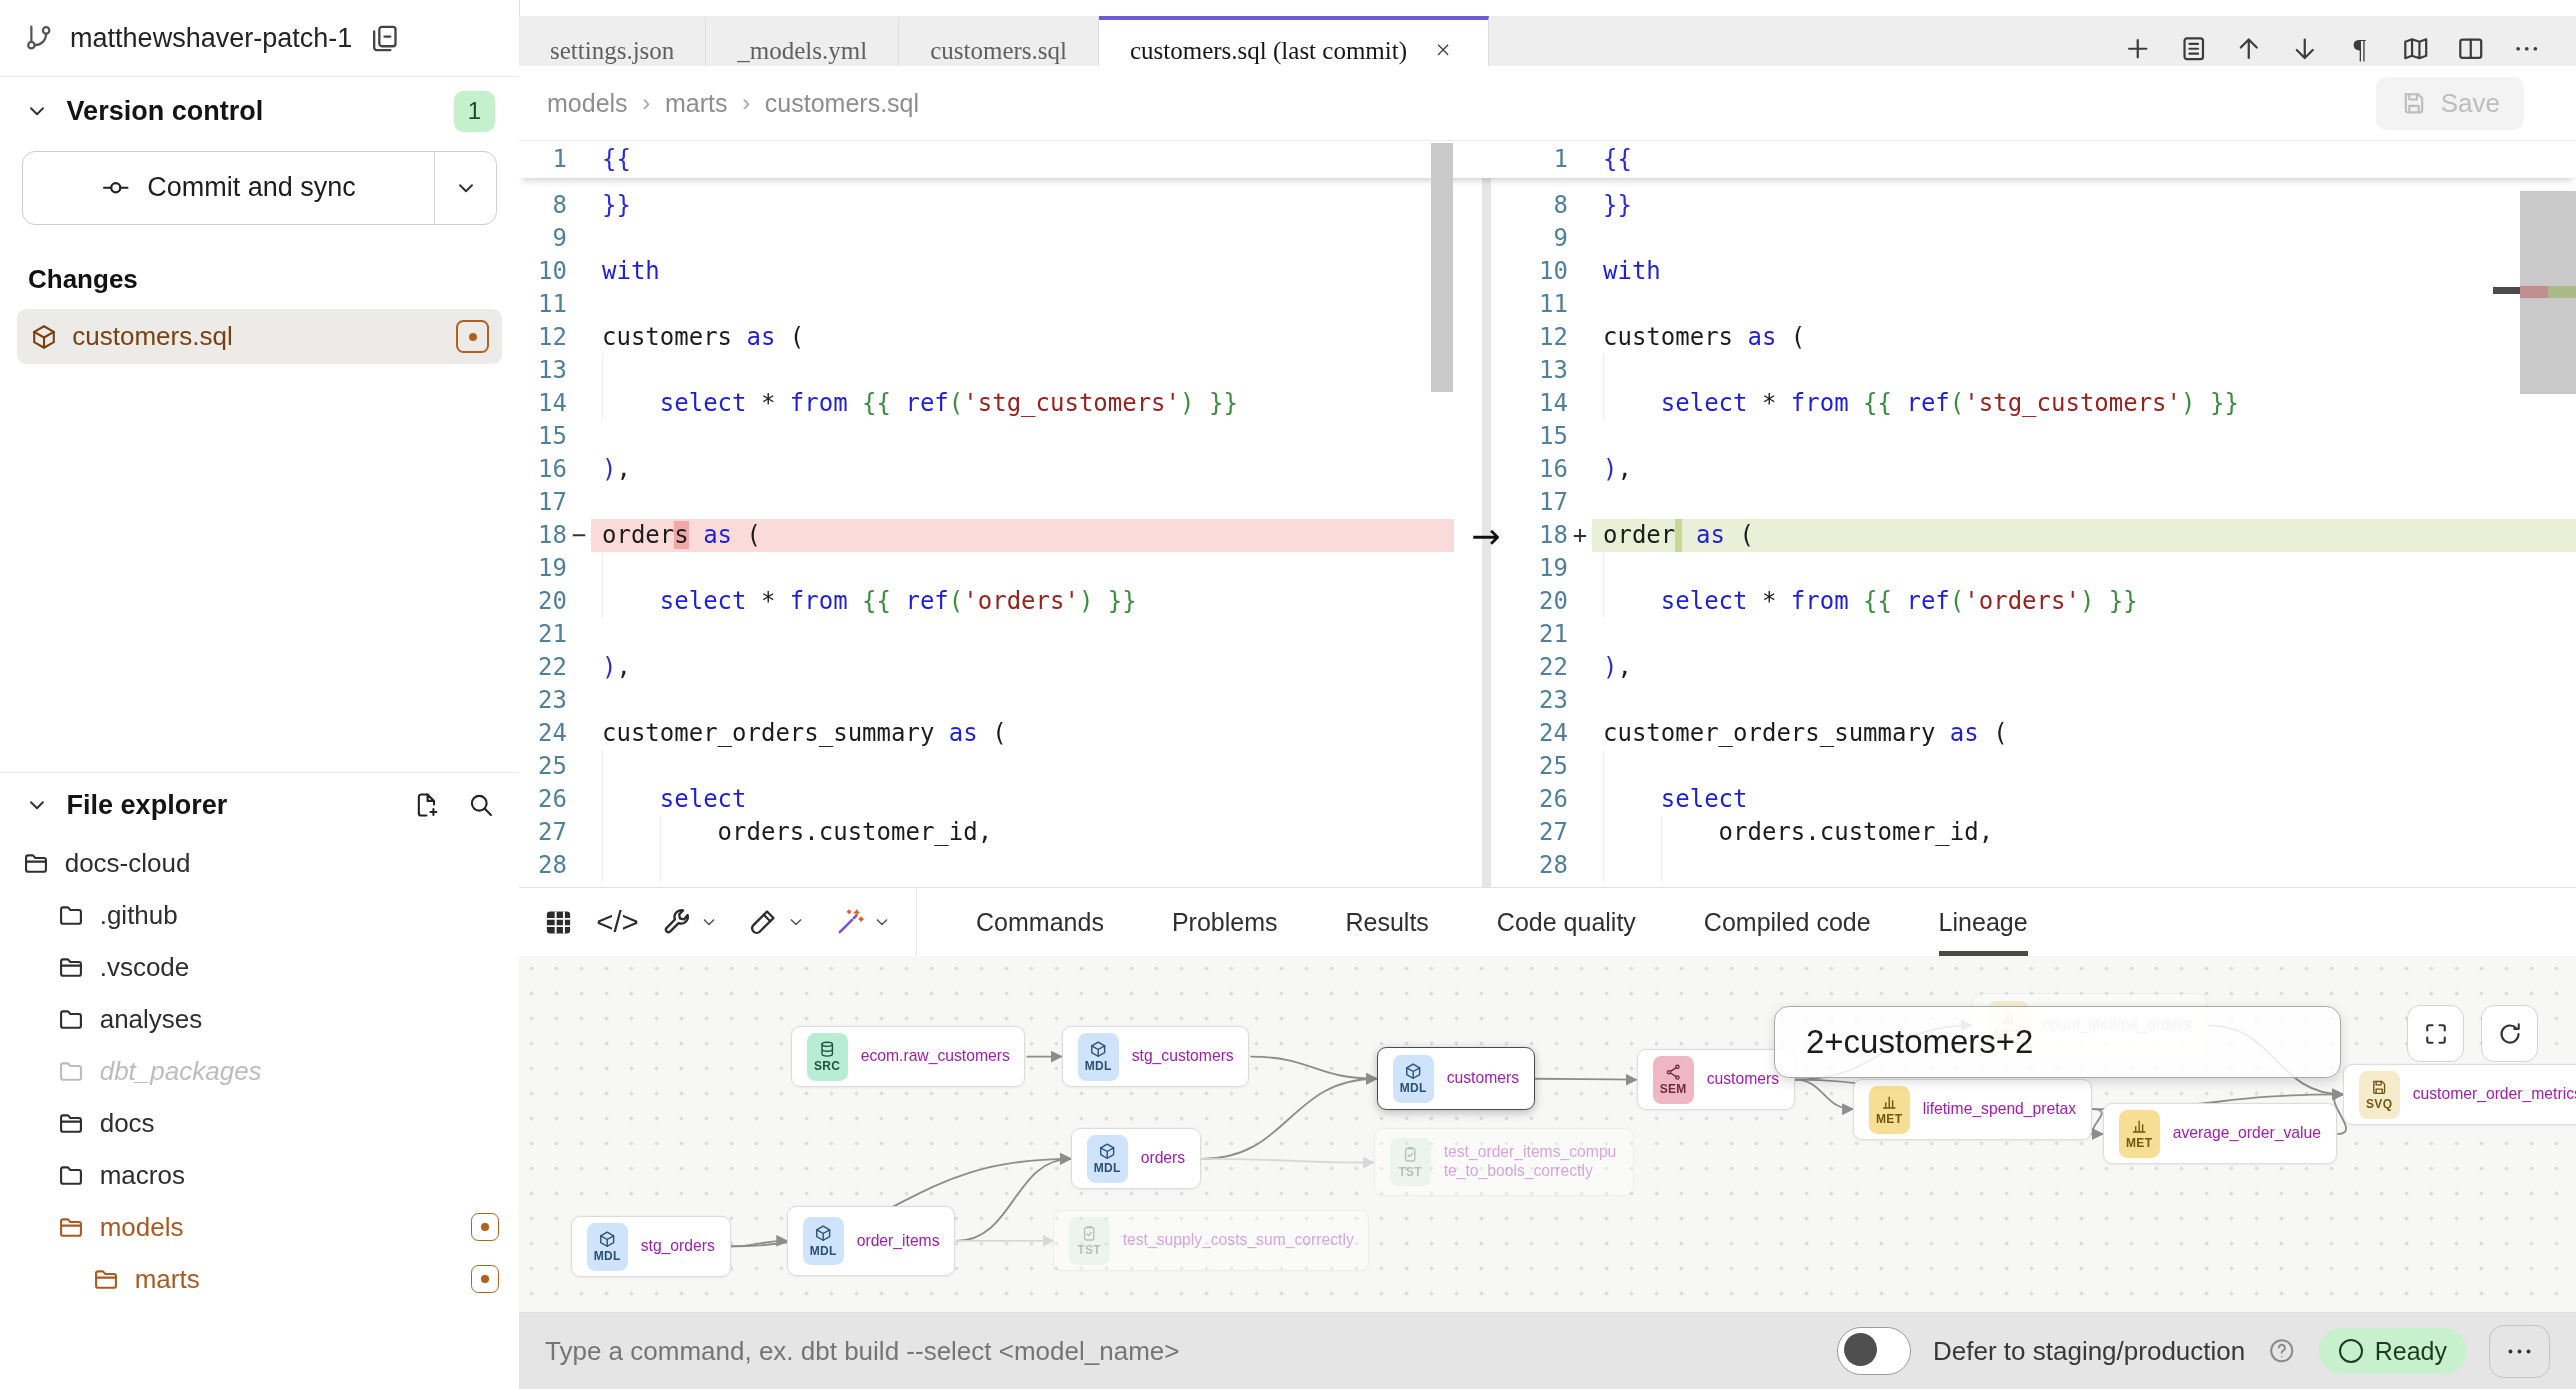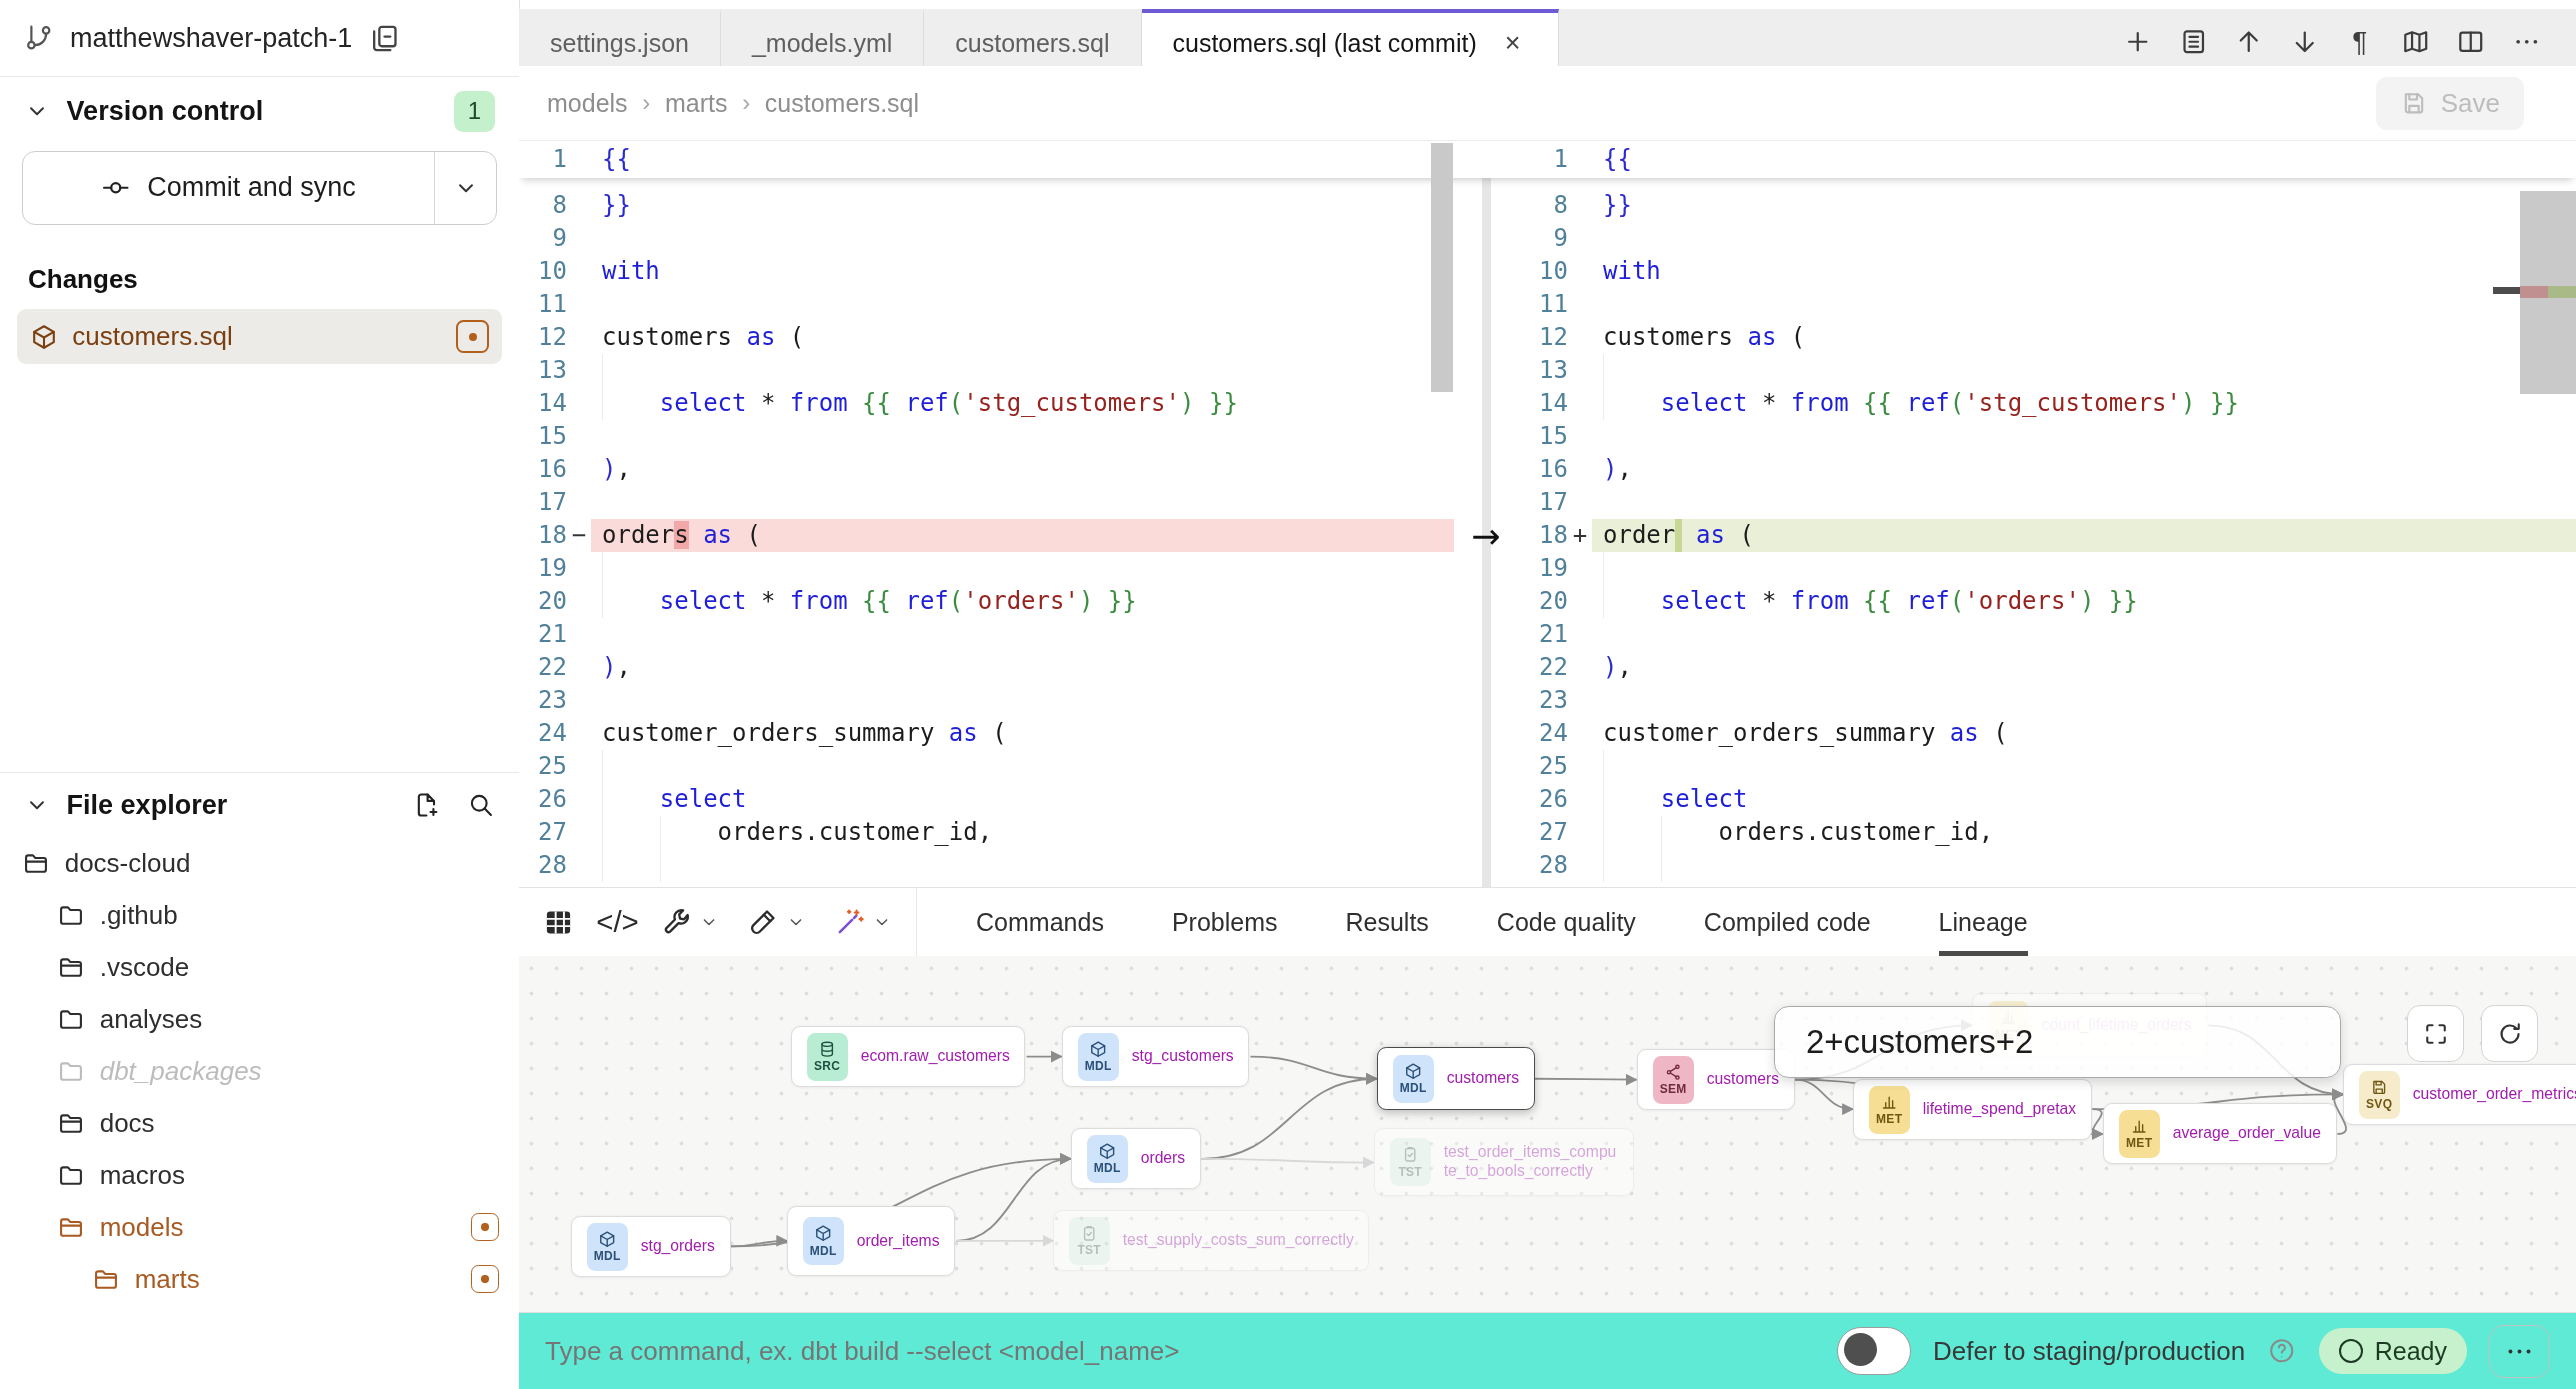--- a/index.html
+++ b/index.html
@@ -27,21 +27,21 @@
   .fe-head{display:flex;align-items:center;gap:16.6px;padding:0 24px;height:64px;}
   .fe-actions{margin-left:auto;display:flex;gap:26px;}
   .tree-row{height:52px;display:flex;align-items:center;gap:14.7px;font-size:26px;color:#2e2e2e;}
   .tree-row.muted{color:#bcbcbc;font-style:italic;}
   .tree-row.accent{color:#a85a22;}
   .tree-row .mod-badge{margin-left:auto;margin-right:20px;width:26px;height:26px;border-width:1.8px;}
   .tree-row .mod-badge i{width:7.4px;height:7.4px;}
 
   
   #main{position:absolute;left:519px;top:0;right:0;bottom:0;}
-  #tabstrip{position:absolute;left:0;right:0;top:9px;height:66px;background:#eeeeee;display:flex;border-bottom:0.9px solid #e3e3e3;box-sizing:border-box;}
+  #tabstrip{position:absolute;left:0;right:0;top:16px;height:66px;background:#eeeeee;display:flex;border-bottom:0.9px solid #e3e3e3;box-sizing:border-box;font-family:Liberation Serif, serif;}
   .tab{padding:0 31px;display:flex;align-items:center;font-size:25px;color:#5f5f5f;border-right:0.9px solid #dcdcdc;border-top:4.6px solid transparent;box-sizing:border-box;}
   .tab.active{background:#fff;color:#161616;border-top-color:#6e5ad3;margin-bottom:-0.9px;}
   .tab .tclose{margin-left:22px;color:#444;}
   #strip-icons{margin-left:auto;display:flex;align-items:center;gap:26px;padding-right:35px;color:#3c3c3c;}
   #crumbrow{position:absolute;left:0;right:0;top:66px;height:75px;background:#fff;display:flex;align-items:center;padding:0 28px;border-bottom:0.9px solid #ececec;box-sizing:border-box;}
   #breadcrumb{display:flex;align-items:center;gap:14.7px;font-size:25px;color:#8e8e8e;}
   #breadcrumb .sep{color:#a8a8a8;font-size:24px;}
   #save-btn{margin-left:auto;margin-right:24px;height:53px;background:#f3f3f3;border-radius:11px;display:flex;align-items:center;gap:13px;padding:0 24px;color:#bdbdbd;font-size:26px;}
 
   
@@ -93,21 +93,21 @@
   .t-SRC{background:#b9edd3;color:#1e5140;} .t-MDL{background:#cfe3fa;color:#2a4f78;}
   .t-SEM{background:#efb7c5;color:#702a3e;} .t-MET{background:#f6df94;color:#6f5713;}
   .t-SVQ{background:#f6eccb;color:#6f5713;} .t-TST{background:#daf0e3;color:#48685a;}
   #gsel{position:absolute;left:1255px;top:50px;width:567px;height:72px;background:rgba(255,255,255,.84);border:1.8px solid #a9a9a9;border-radius:14.7px;display:flex;box-shadow:0 3.7px 11px rgba(0,0,0,.14);z-index:5;box-sizing:border-box;}
   #gsel-input{flex:1;display:flex;align-items:center;padding-left:31px;font-size:33px;color:#1c1c1c;}
   #gsel-btn{width:208px;border-left:1.8px solid #b5b5b5;display:flex;align-items:center;justify-content:center;font-size:33px;font-weight:600;color:#2e2e2e;}
   .gbtn{position:absolute;width:57px;height:57px;background:#fff;border:1.8px solid #d4d4d4;border-radius:13px;display:flex;align-items:center;justify-content:center;z-index:5;color:#333;box-sizing:border-box;}
   #fs-btn{left:1888px;top:49px;} #rf-btn{left:1962px;top:49px;}
 
   
-  #statusbar{position:absolute;left:0;right:0;top:1312px;height:77px;background:#5eead4;border-top:0.9px solid #e0e0e0;display:flex;align-items:center;padding:0 26px;box-sizing:border-box;}
+  #statusbar{position:absolute;left:0;right:0;top:1312px;height:77px;background:#e5e5e5;border-top:0.9px solid #e0e0e0;display:flex;align-items:center;padding:0 26px;box-sizing:border-box;}
   #cmd-input{font-size:26px;color:#757575;}
   #sb-right{margin-left:auto;display:flex;align-items:center;gap:22px;}
   #defer-toggle{width:74px;height:48px;border:1.8px solid #9c9c9c;border-radius:24px;position:relative;background:#fff;box-sizing:border-box;}
   #defer-toggle i{position:absolute;left:5.5px;top:4.6px;width:33px;height:33px;border-radius:50%;background:#4f4f4f;}
   #defer-label{font-size:26px;color:#383838;}
   #help-icon{width:29.5px;height:29.5px;color:#8a8a8a;}
   #ready-pill{height:46px;border-radius:23px;background:#c7f1cd;display:flex;align-items:center;gap:12px;padding:0 20px;color:#1d3b24;}
   #ready-pill .ring{width:24px;height:24px;border:2.8px solid #1d3b24;border-radius:50%;box-sizing:border-box;}
   #ready-pill .lbl{font-size:25px;font-weight:500;}
   #more-btn{width:61px;height:53px;border:1.8px solid #c2c2c2;border-radius:14.7px;display:flex;align-items:center;justify-content:center;color:#333;box-sizing:border-box;}

